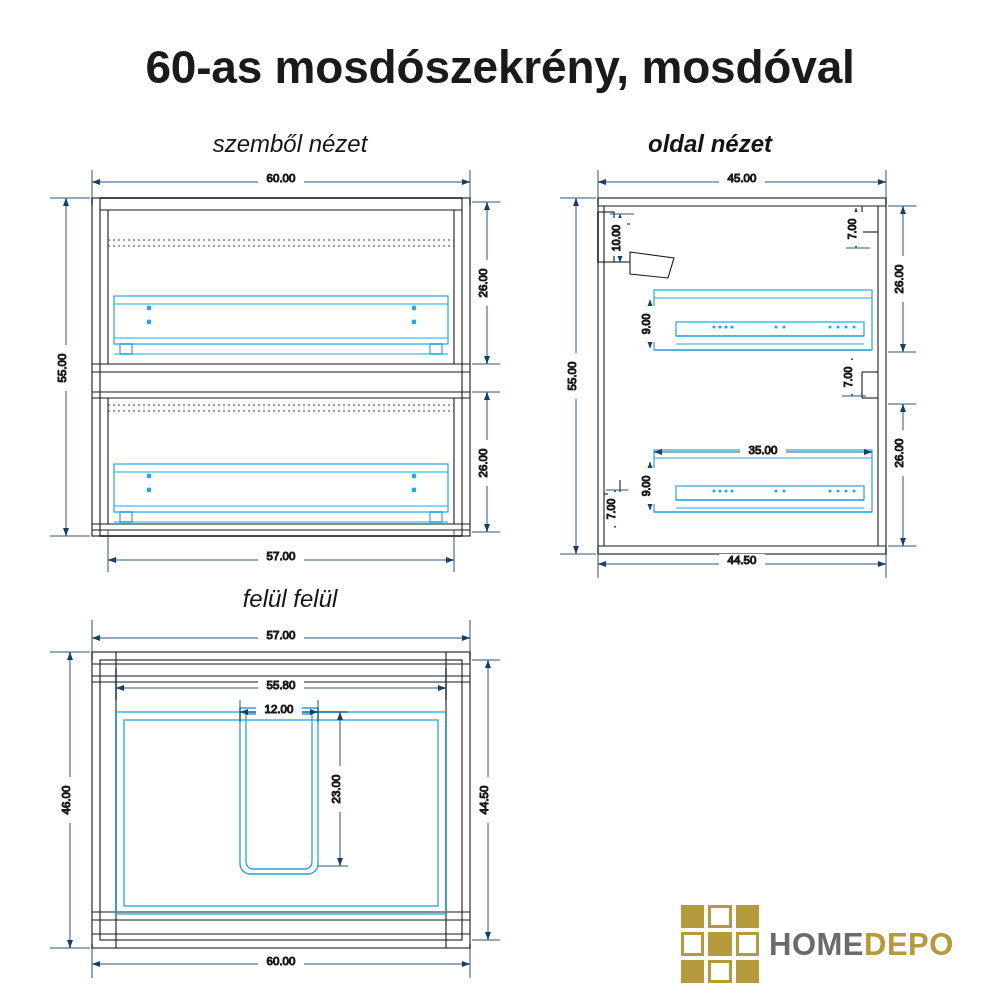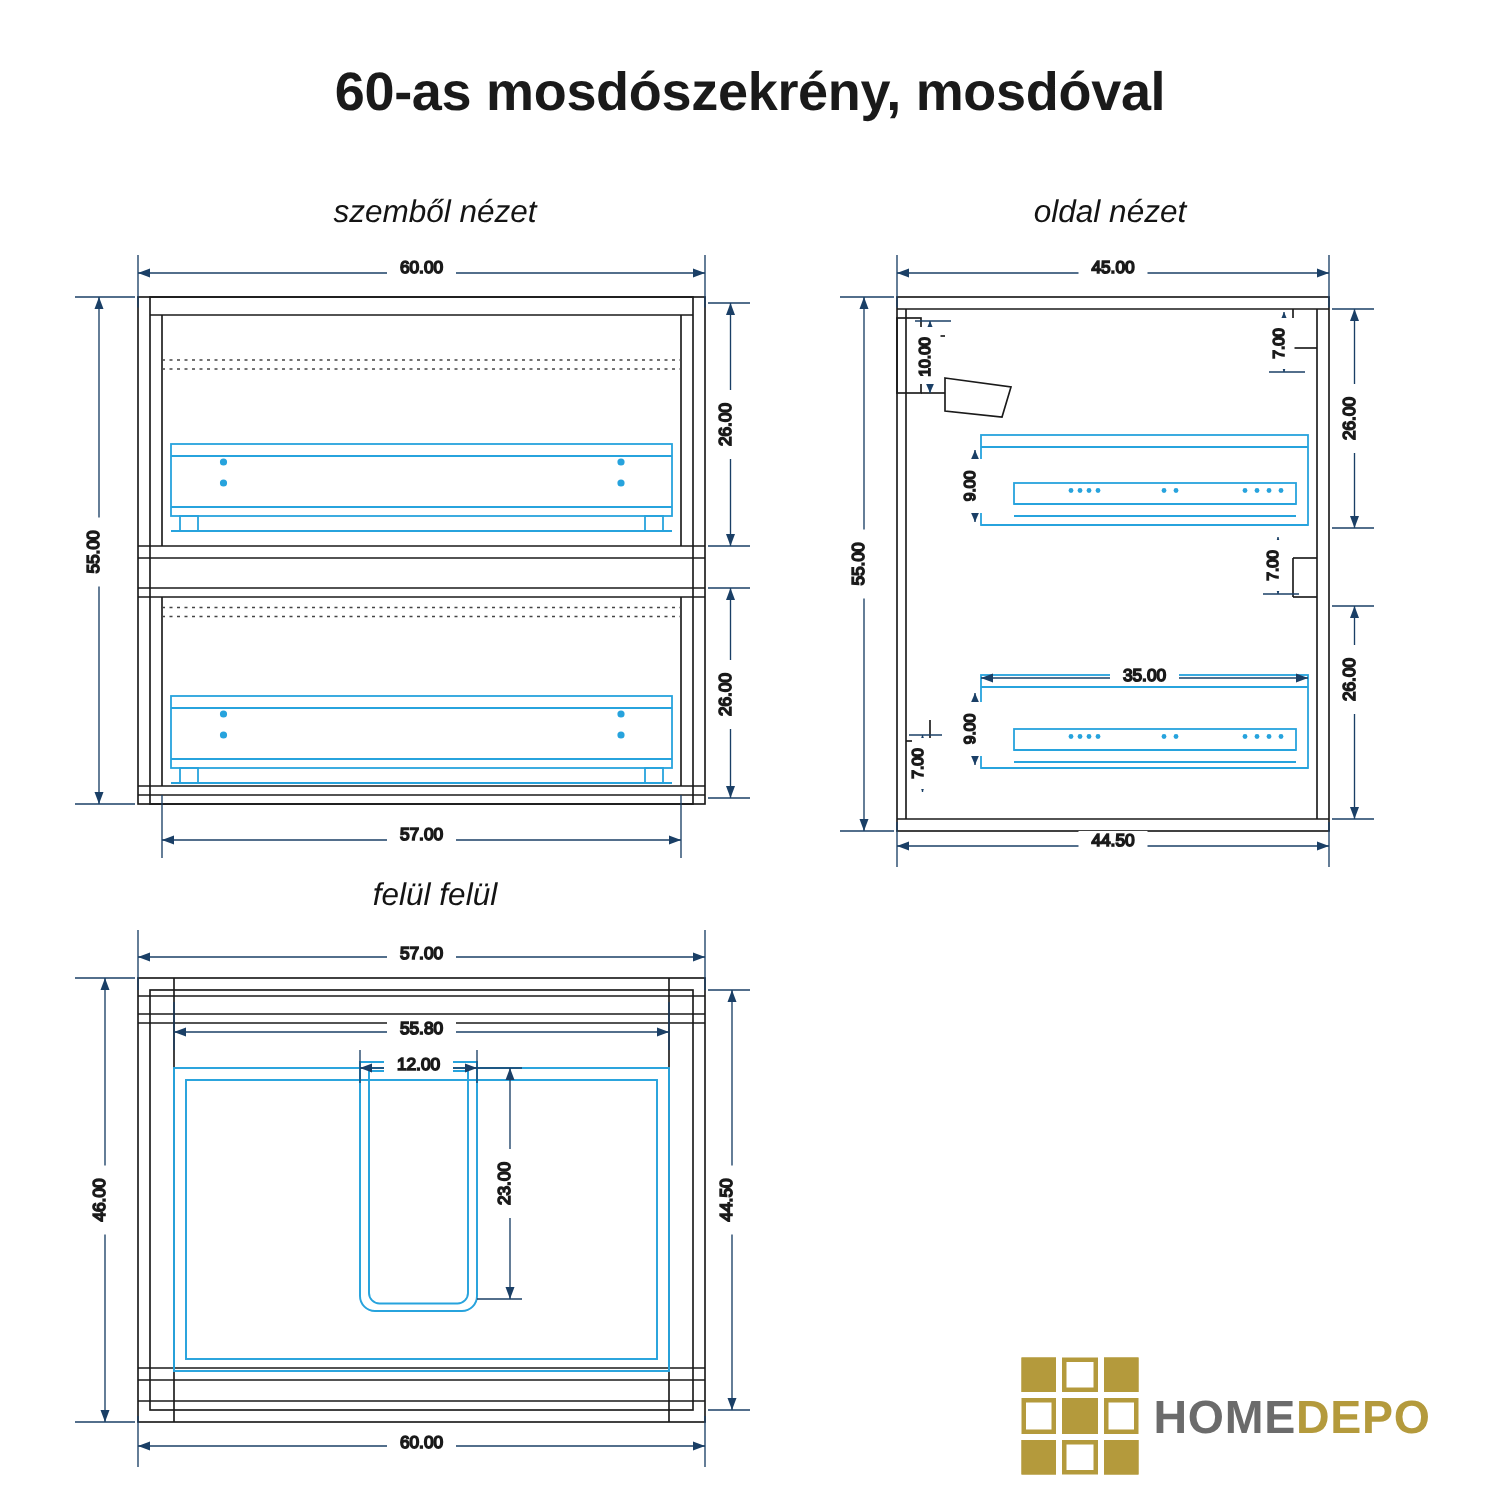--- a/index.html
+++ b/index.html
@@ -20,33 +20,33 @@
     inset: 0;
     width: 1000px;
     height: 1000px;
   }
   .title {
     position: absolute;
     top: 40px;
     left: 0;
     width: 1000px;
     text-align: center;
-    font-size: 36px;
+    font-size: 46px;
     font-weight: bold;
     letter-spacing: -0.2px;
   }
   .view-label {
     position: absolute;
-    font-size: 21px;
+    font-size: 24px;
     font-style: italic;
     text-align: center;
     color: #141414;
   }
   #label-front { left: 120px; top: 130px; width: 340px; }
-  #label-side  { left: 590px; top: 130px; width: 300px; }
+  #label-side  { left: 560px; top: 130px; width: 300px; font-weight: bold; }
   #label-top   { left: 130px; top: 585px; width: 320px; }
 
   svg.draw {
     position: absolute;
     left: 0;
     top: 0;
     width: 1000px;
     height: 1000px;
   }
   .dimtext {

